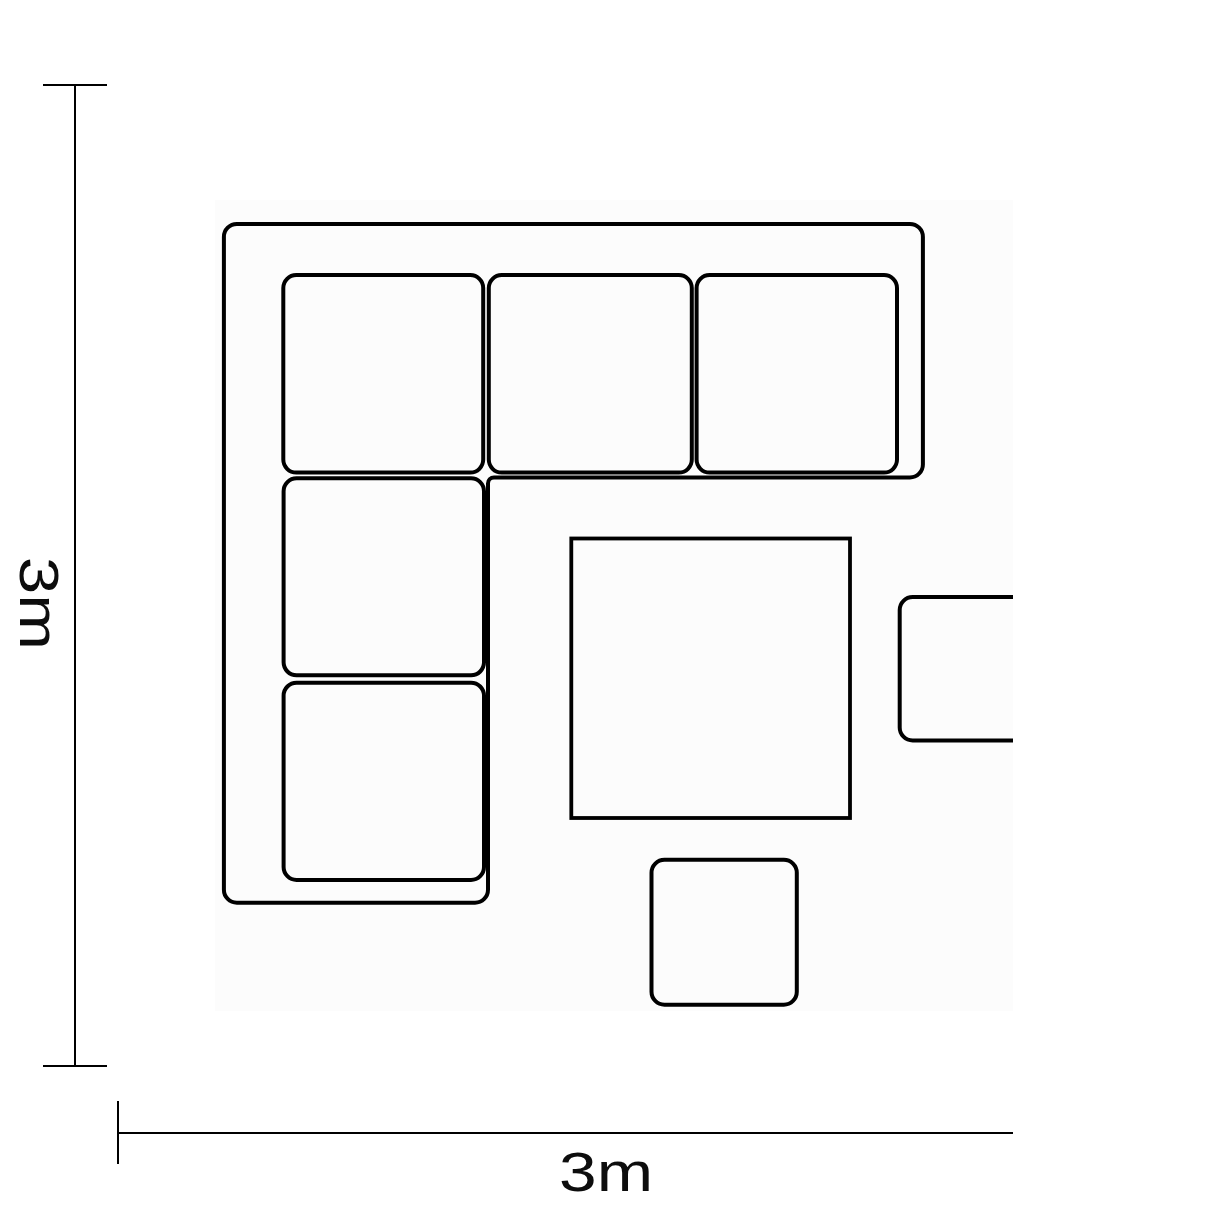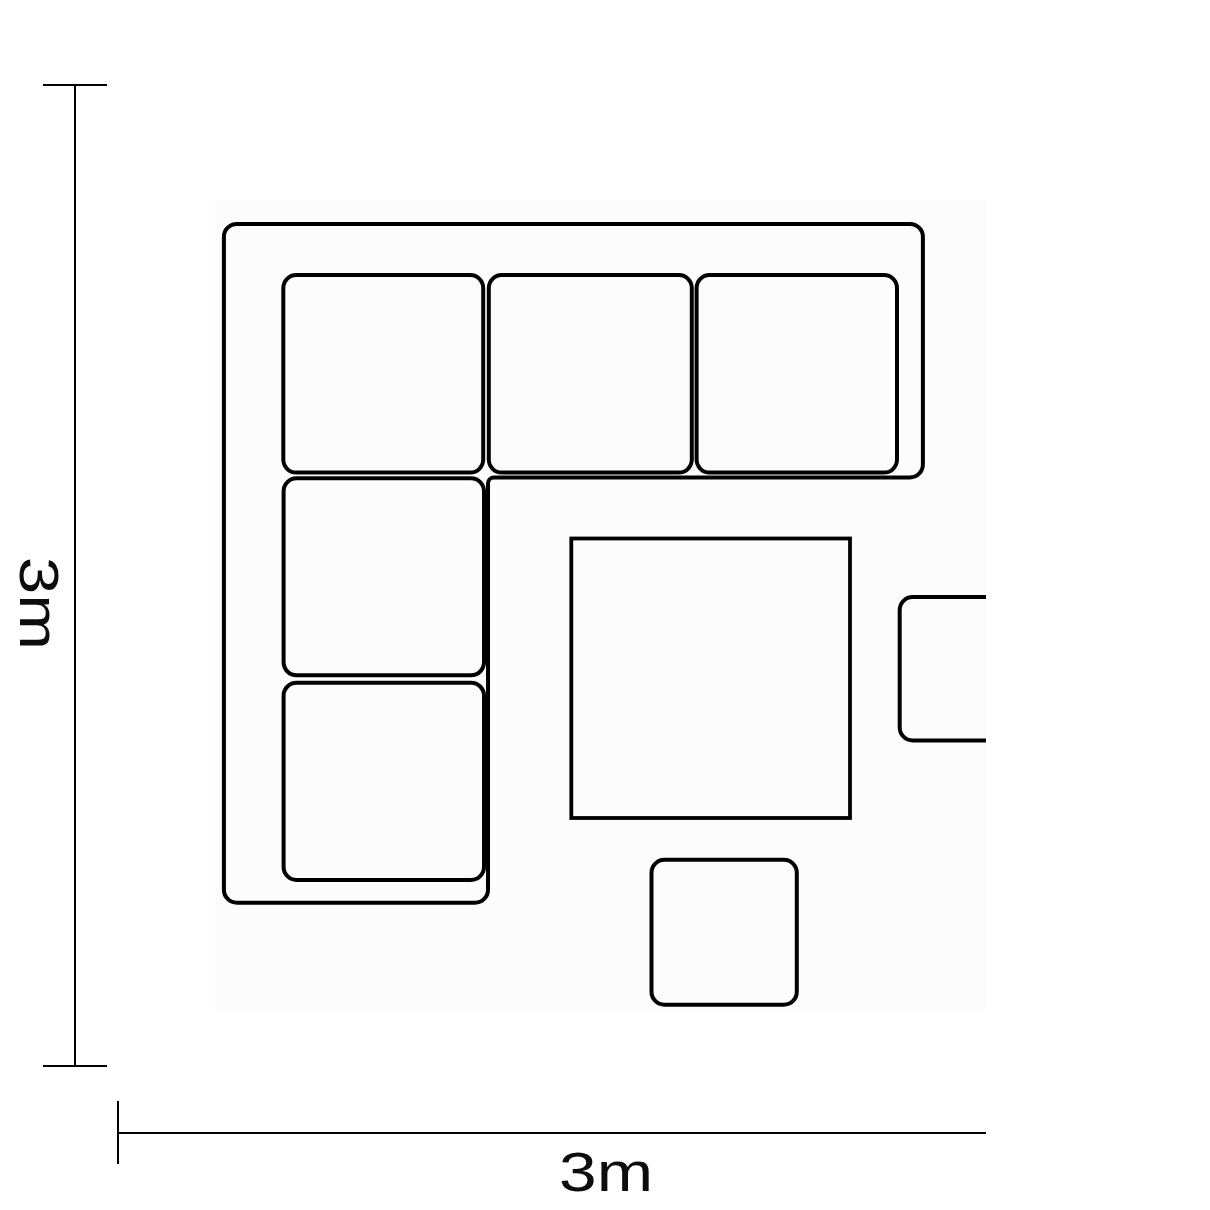--- a/index.html
+++ b/index.html
@@ -1,17 +1,17 @@
 <!DOCTYPE html>
 <html><head>
 <meta charset="utf-8">
 <style>
   html,body{margin:0;padding:0;background:#ffffff;}
   .page{position:relative;width:986px;height:1210px;background:#ffffff;overflow:hidden;
-        font-family:"Liberation Sans", sans-serif;}
+        font-family:"Liberation Sans", sans-serif;padding-left:27px;}
   svg{position:absolute;left:0;top:0;}
 </style>
 </head>
 <body>
 <div class="page">
 <svg width="1210" height="1210" viewBox="0 0 1210 1210">
 
   <rect x="215" y="200" width="860" height="811" fill="#fcfcfc"></rect>
 
   <g stroke="#000000" stroke-width="2" fill="none">

